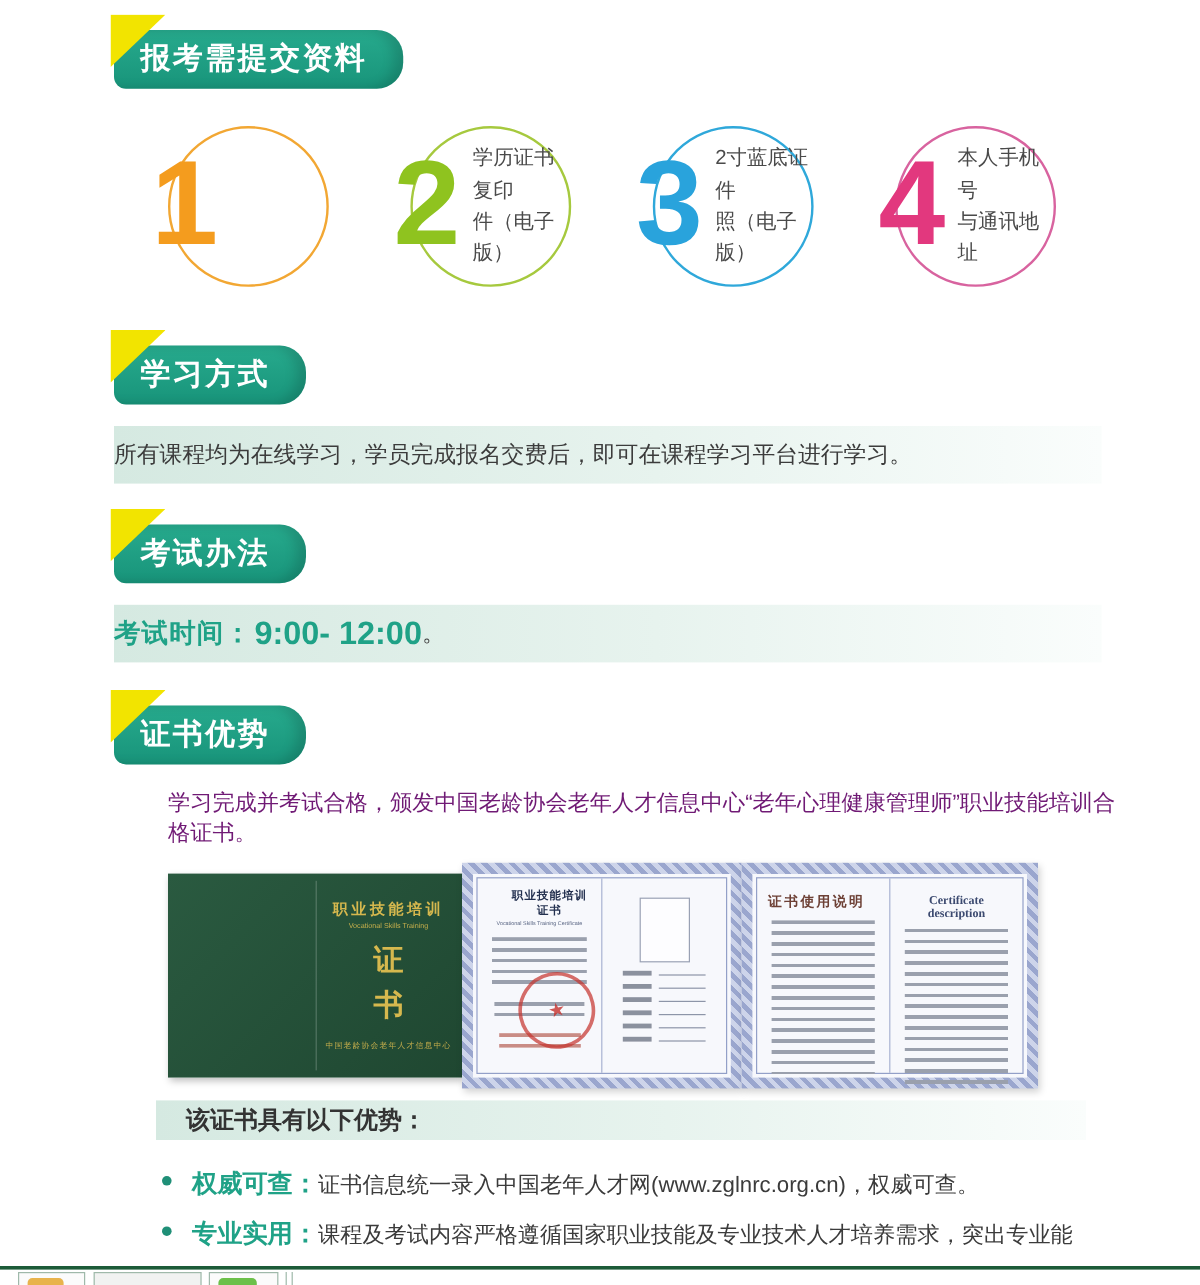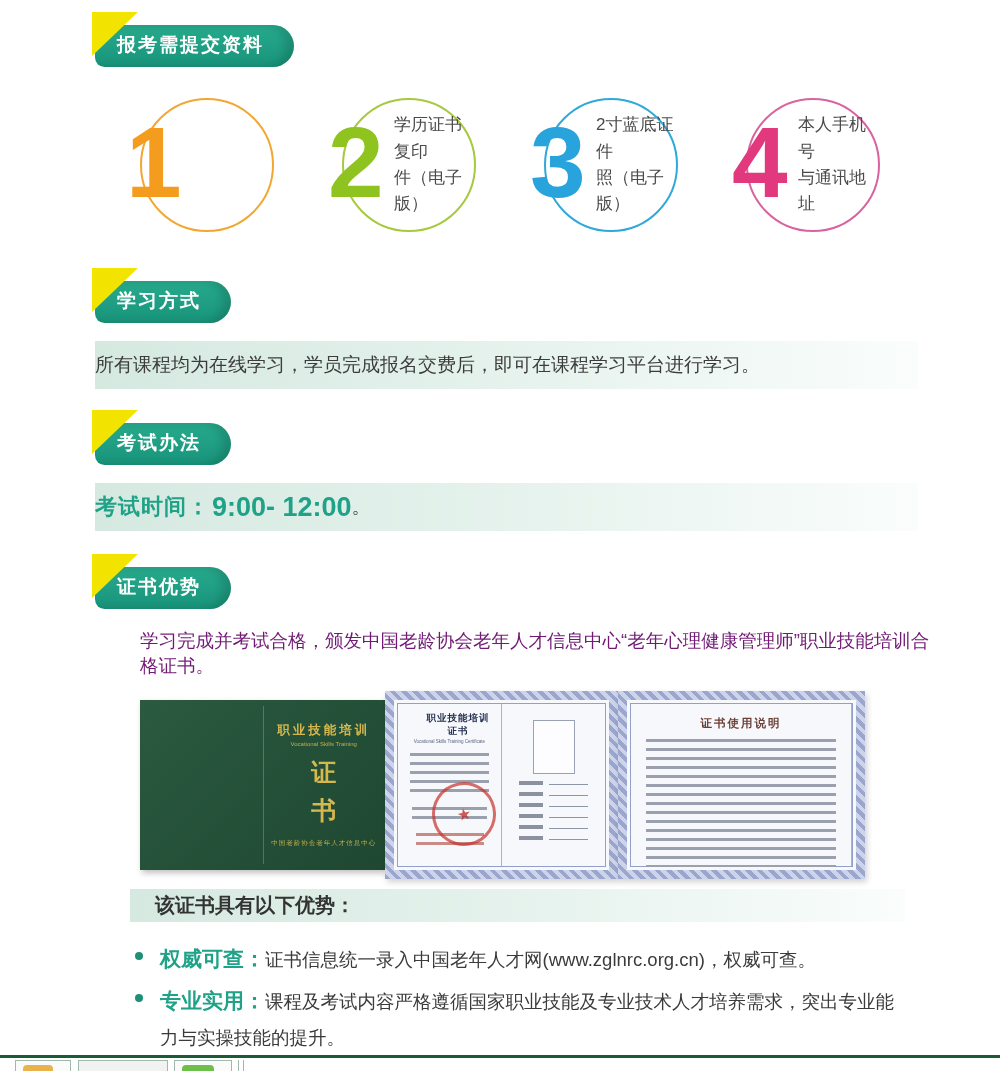--- a/index.html
+++ b/index.html
@@ -2,21 +2,21 @@
 <html><head>
 <meta charset="utf-8">
 <style>
   html,body{margin:0;padding:0;background:#fff;}
   body{width:1000px;height:1071px;overflow:hidden;position:relative;
        font-family:"Liberation Sans","DejaVu Sans",sans-serif;color:#3b3b3b;}
 
   
   .sec-badge{position:relative;display:inline-block;margin-left:95px;
     background:linear-gradient(180deg,#27aa8d,#18947a);
-    color:#fff;font-weight:bold;font-size:19px;letter-spacing:2px;
+    color:#fff;font-weight:bold;font-size:25px;letter-spacing:2px;
     padding:7px 30px 9px 22px;border-radius:10px 22px 22px 10px;
     box-shadow:inset -8px 0 10px rgba(0,0,0,.14);}
   .corner-fold{position:absolute;left:-3px;top:-13px;width:46px;height:44px;
     background:#f2e400;clip-path:polygon(0 0,100% 0,0 100%);}
   .sec-badge b{position:relative;font-weight:bold;}
 
   
   .req-row{display:flex;justify-content:space-between;margin:31px 90px 0 118px;height:140px;}
   .req-item{position:relative;width:186px;height:138px;}
   .req-circle{position:absolute;left:22px;top:0;width:134px;height:134px;border-radius:50%;
@@ -68,21 +68,21 @@
   .mid-par2{height:12px;width:88%;margin:10px auto 0;}
   .mid-red{height:12px;width:80%;margin:14px auto 0;}
   .seal{position:absolute;left:34px;top:78px;width:58px;height:58px;border-radius:50%;
     border:3px solid rgba(196,48,43,.7);display:flex;align-items:center;justify-content:center;
     color:rgba(196,48,43,.8);font-size:16px;transform:rotate(-12deg);}
   .photo-box{width:40px;height:52px;border:1px solid #99a1b4;background:#fdfdff;margin:8px auto 4px;}
   .form-row{display:flex;align-items:flex-end;gap:6px;margin:7px 8px 0;}
   .form-label{width:24px;height:4px;background:#8b919e;}
   .form-line{flex:1;border-bottom:1px solid #8d95a8;}
 
-  .desc-title-cn{font-size:11.5px;font-weight:bold;color:#6d4035;text-align:center;letter-spacing:2px;margin-top:4px;}
+  .desc-title-cn{font-size:11.5px;font-weight:bold;color:#6d4035;letter-spacing:2px;margin-top:4px;}
   .desc-title-en{font-size:10px;font-weight:bold;color:#3c4a70;text-align:center;margin-top:5px;font-family:"Liberation Serif",serif;}
   .desc-par-l{height:128px;width:94%;margin:8px auto 0;}
   .desc-par-r{height:132px;width:94%;margin:7px auto 0;}
 
   .adv-bar{margin:10px 95px 0 130px;height:33px;
     background:linear-gradient(90deg,#d5e9e1 0%,#e7f3ee 55%,#fafdfc 100%);
     display:flex;align-items:center;padding-left:25px;font-size:20px;font-weight:600;color:#333;}
 
   .adv-list{margin:17px 90px 0 133px;list-style:none;padding:0;}
   .adv-item{position:relative;padding-left:27px;font-size:18.5px;line-height:1.88;color:#3b3b3b;margin-bottom:3px;}
@@ -224,20 +224,24 @@
       </div>
     </div>
 
     <div class="cert-open cert-desc">
       <div class="cert-inner-frame">
         <div class="cert-page">
           <div class="desc-title-cn">证书使用说明</div>
           <div class="p-lines desc-par-l"></div>
         </div>
         <div class="page-divider"></div>
+        <div class="cert-page">
+          <div class="desc-title-en">Certificate description</div>
+          <div class="p-lines desc-par-r"></div>
+        </div>
       </div>
     </div>
   </div>
 
   <div class="adv-bar">
     <span>该证书具有以下优势：</span>
   </div>
 
   <ul class="adv-list">
     <li class="adv-item">

